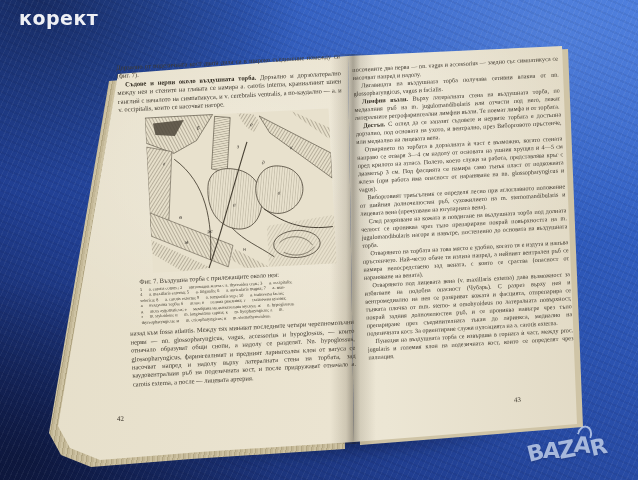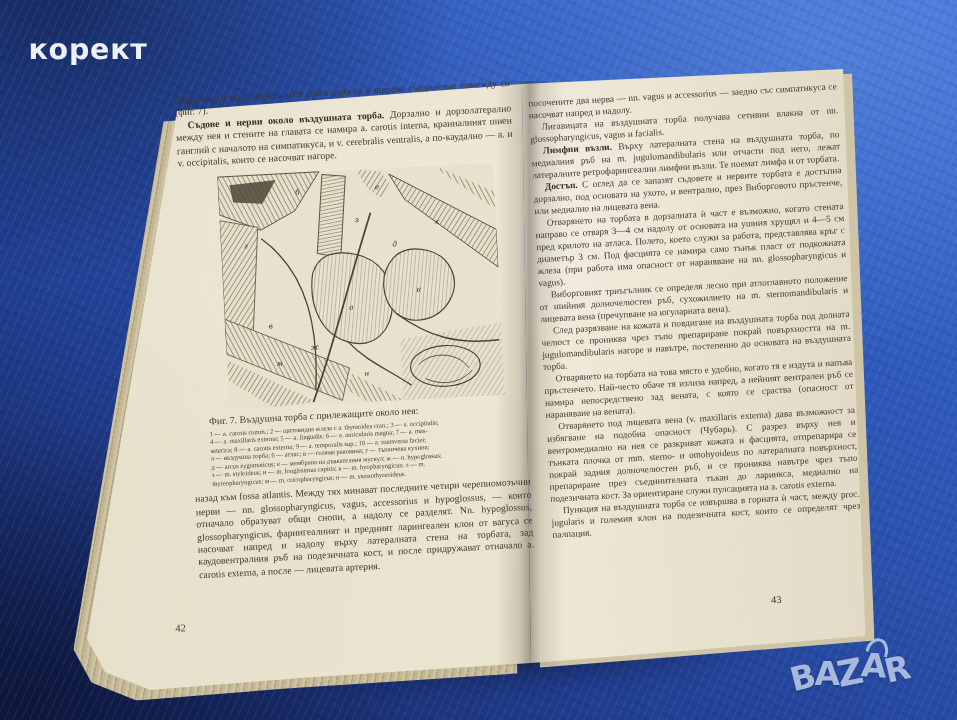--- a/index.html
+++ b/index.html
@@ -48,21 +48,21 @@
   b{font-weight:bold;color:#332d23;}
   .caption{margin:3px 0 2px 12px;width:202px;}
   .cap-title{font-size:5.4px;text-align:center;margin:0 0 1.5px 0;}
   .cap-line{font-size:4.4px;line-height:1.26;text-align:justify;color:#464034;}
   .figure-wrap{margin:4px 0 0 26px;width:184px;height:158px;}
   .pagenum{position:absolute;font-size:7px;color:#3e382e;}
   .pn-left{left:117px;top:415px;transform:rotate(-2deg);}
   .pn-right{left:514px;top:396px;transform:rotate(-3deg);}
 
   
-  .wm-korekt{position:absolute;left:19px;top:22px;font-family:"DejaVu Sans",sans-serif;
+  .wm-korekt{position:absolute;left:19px;top:7px;font-family:"DejaVu Sans",sans-serif;
       font-weight:800;font-size:19px;letter-spacing:.5px;color:rgba(255,255,255,.93);}
   .wm-bazar{position:absolute;left:527px;top:437px;transform:rotate(-6deg);
       font-family:"DejaVu Sans",sans-serif;font-weight:800;font-size:22px;
       color:rgba(200,215,240,.8);text-shadow:0 1px 2px rgba(20,35,90,.35);white-space:nowrap;}
   .wm-bazar .lt{display:inline-block;margin-right:-1px;}
   .wm-bazar .l0{transform:rotate(-8deg);}
   .wm-bazar .l1{transform:rotate(6deg) translateY(-1px);}
   .wm-bazar .l2{transform:rotate(-5deg) scale(1.08);}
   .wm-bazar .l3{transform:rotate(10deg) translateY(-3px);position:relative;}
   .wm-bazar .l4{transform:rotate(-7deg) translateY(1px);}

